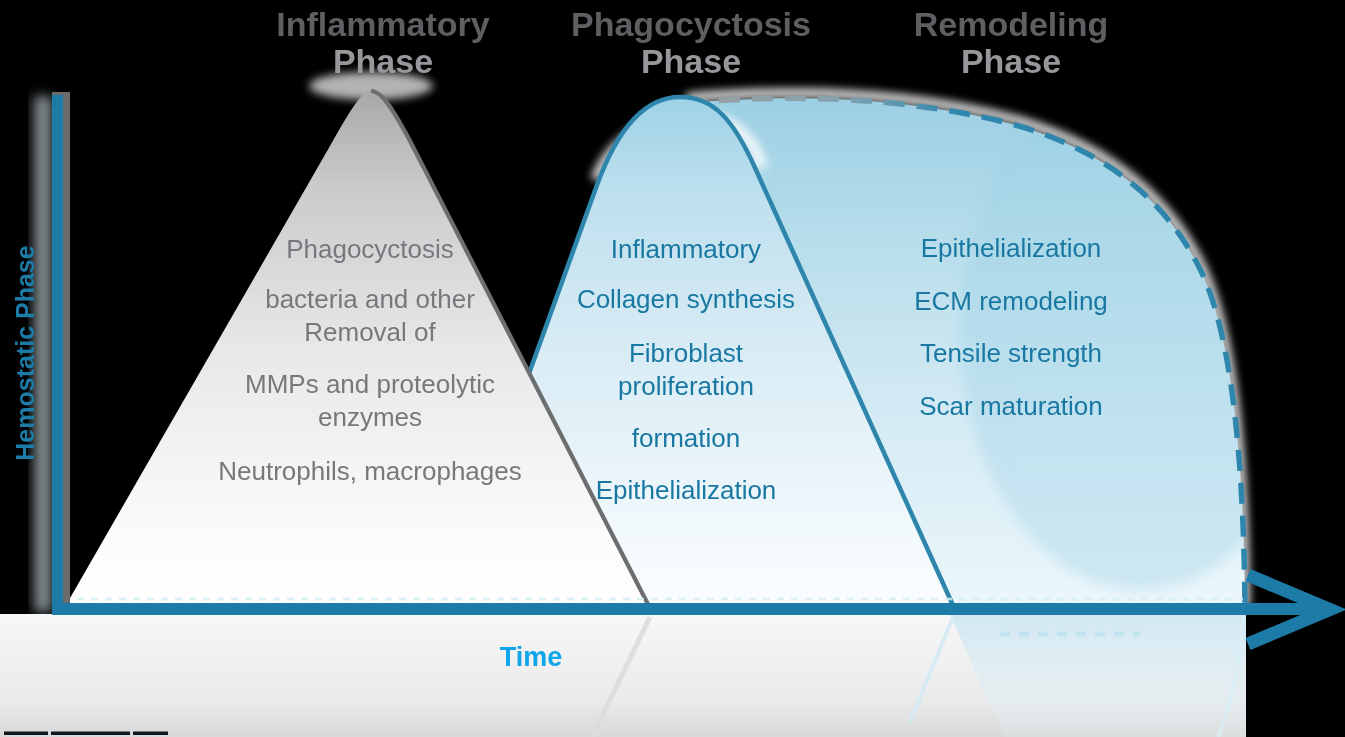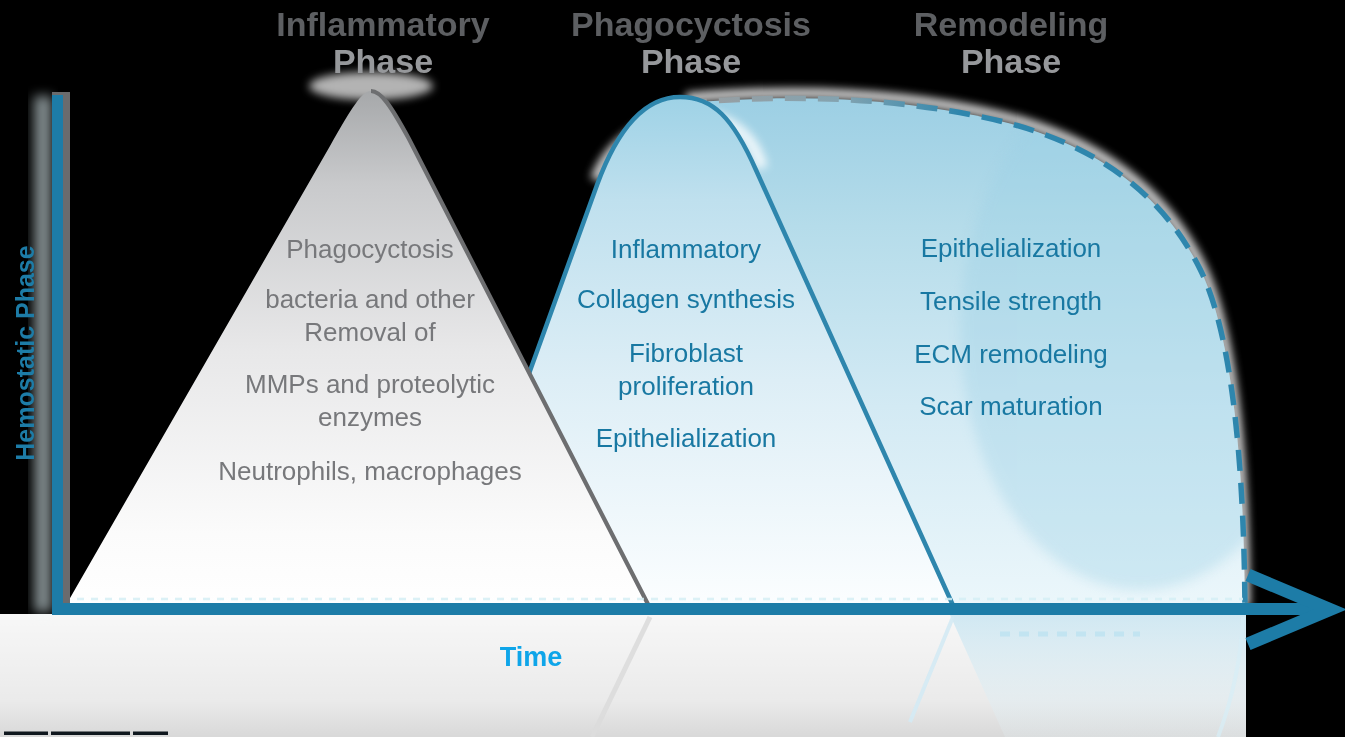--- a/index.html
+++ b/index.html
@@ -158,35 +158,36 @@
       <div>Inflammatory</div>
     </div>
     <div class="item" style="margin-bottom:21px;">
       <div>Collagen synthesis</div>
     </div>
     <div class="item" style="margin-bottom:19px;">
       <div>Fibroblast</div>
       <div>proliferation</div>
     </div>
     <div class="item" style="margin-bottom:19px;">
+      <div>formation</div>
     </div>
     <div class="item">
       <div>Epithelialization</div>
     </div>
   </div>
 
   <div class="list blue-list" style="left:811px;top:232px;width:400px;">
     <div class="item" style="margin-bottom:20px;">
       <div>Epithelialization</div>
     </div>
+    <div class="item" style="margin-bottom:19px;">
+      <div>ECM remodeling</div>
+    </div>
     <div class="item" style="margin-bottom:20px;">
       <div>Tensile strength</div>
-    </div>
-    <div class="item" style="margin-bottom:19px;">
-      <div>ECM remodeling</div>
     </div>
     <div class="item">
       <div>Scar maturation</div>
     </div>
   </div>
 
   <div id="time-label">Time</div>
 
 </div>
 

